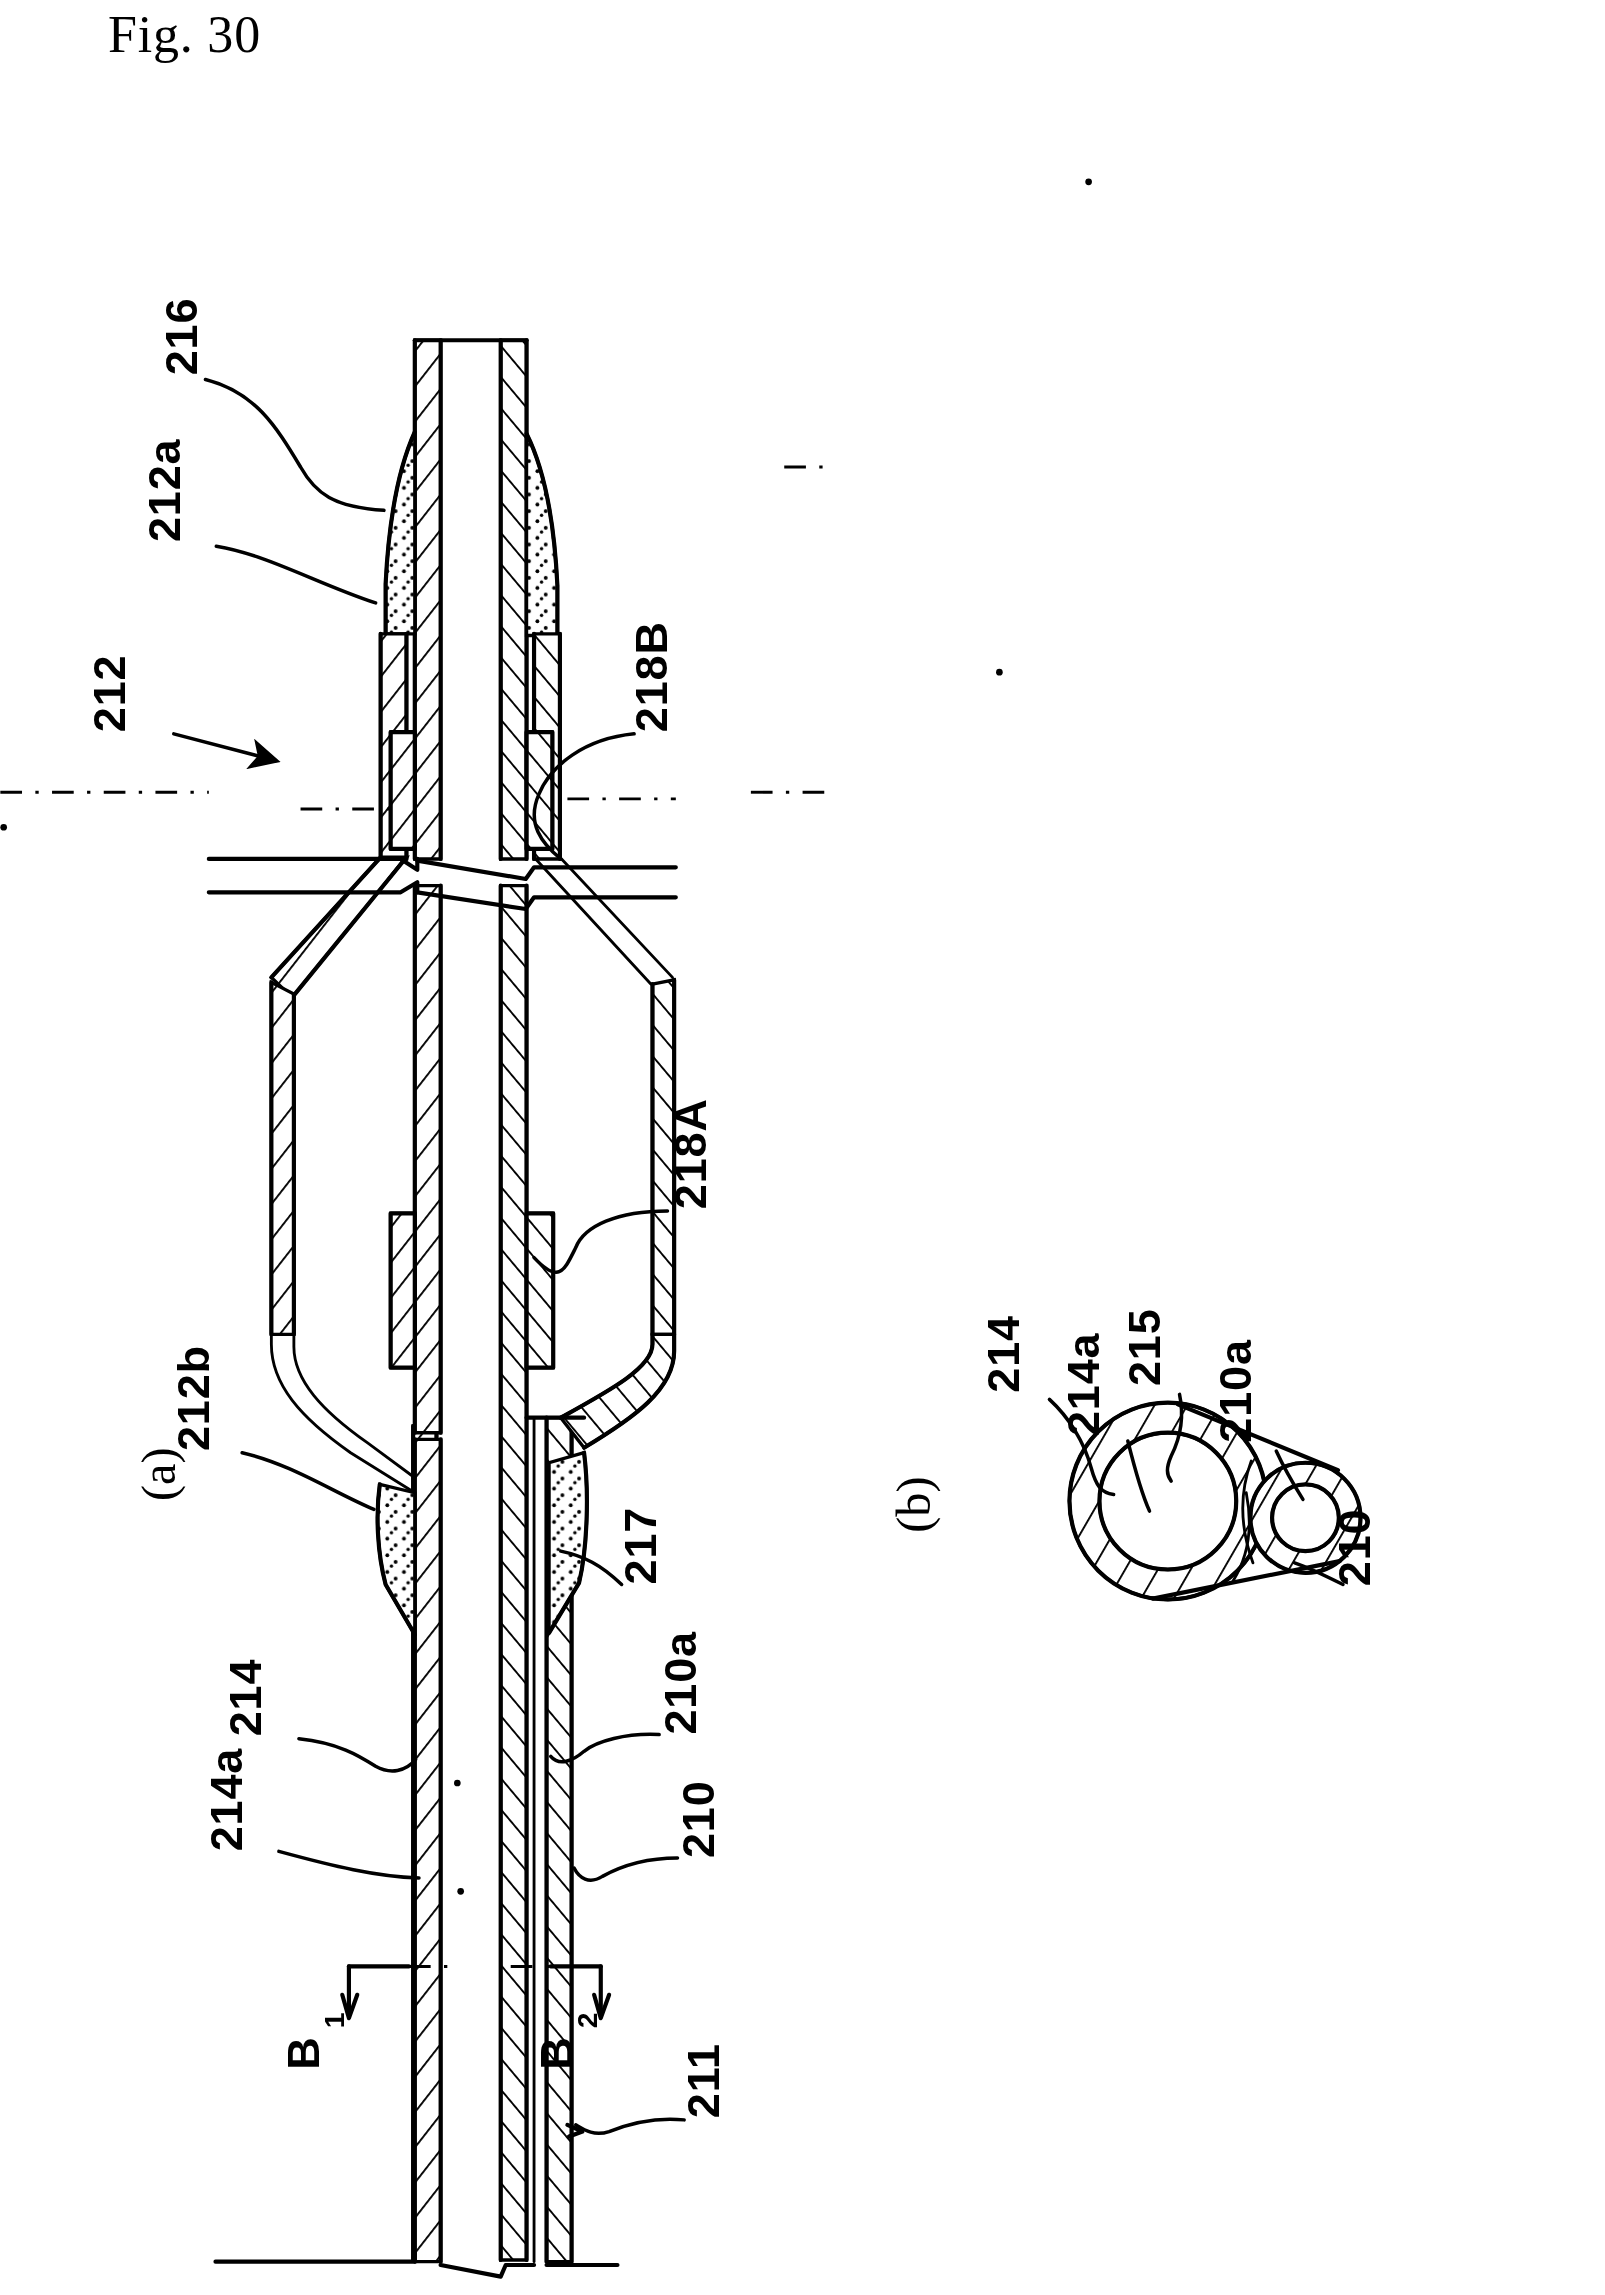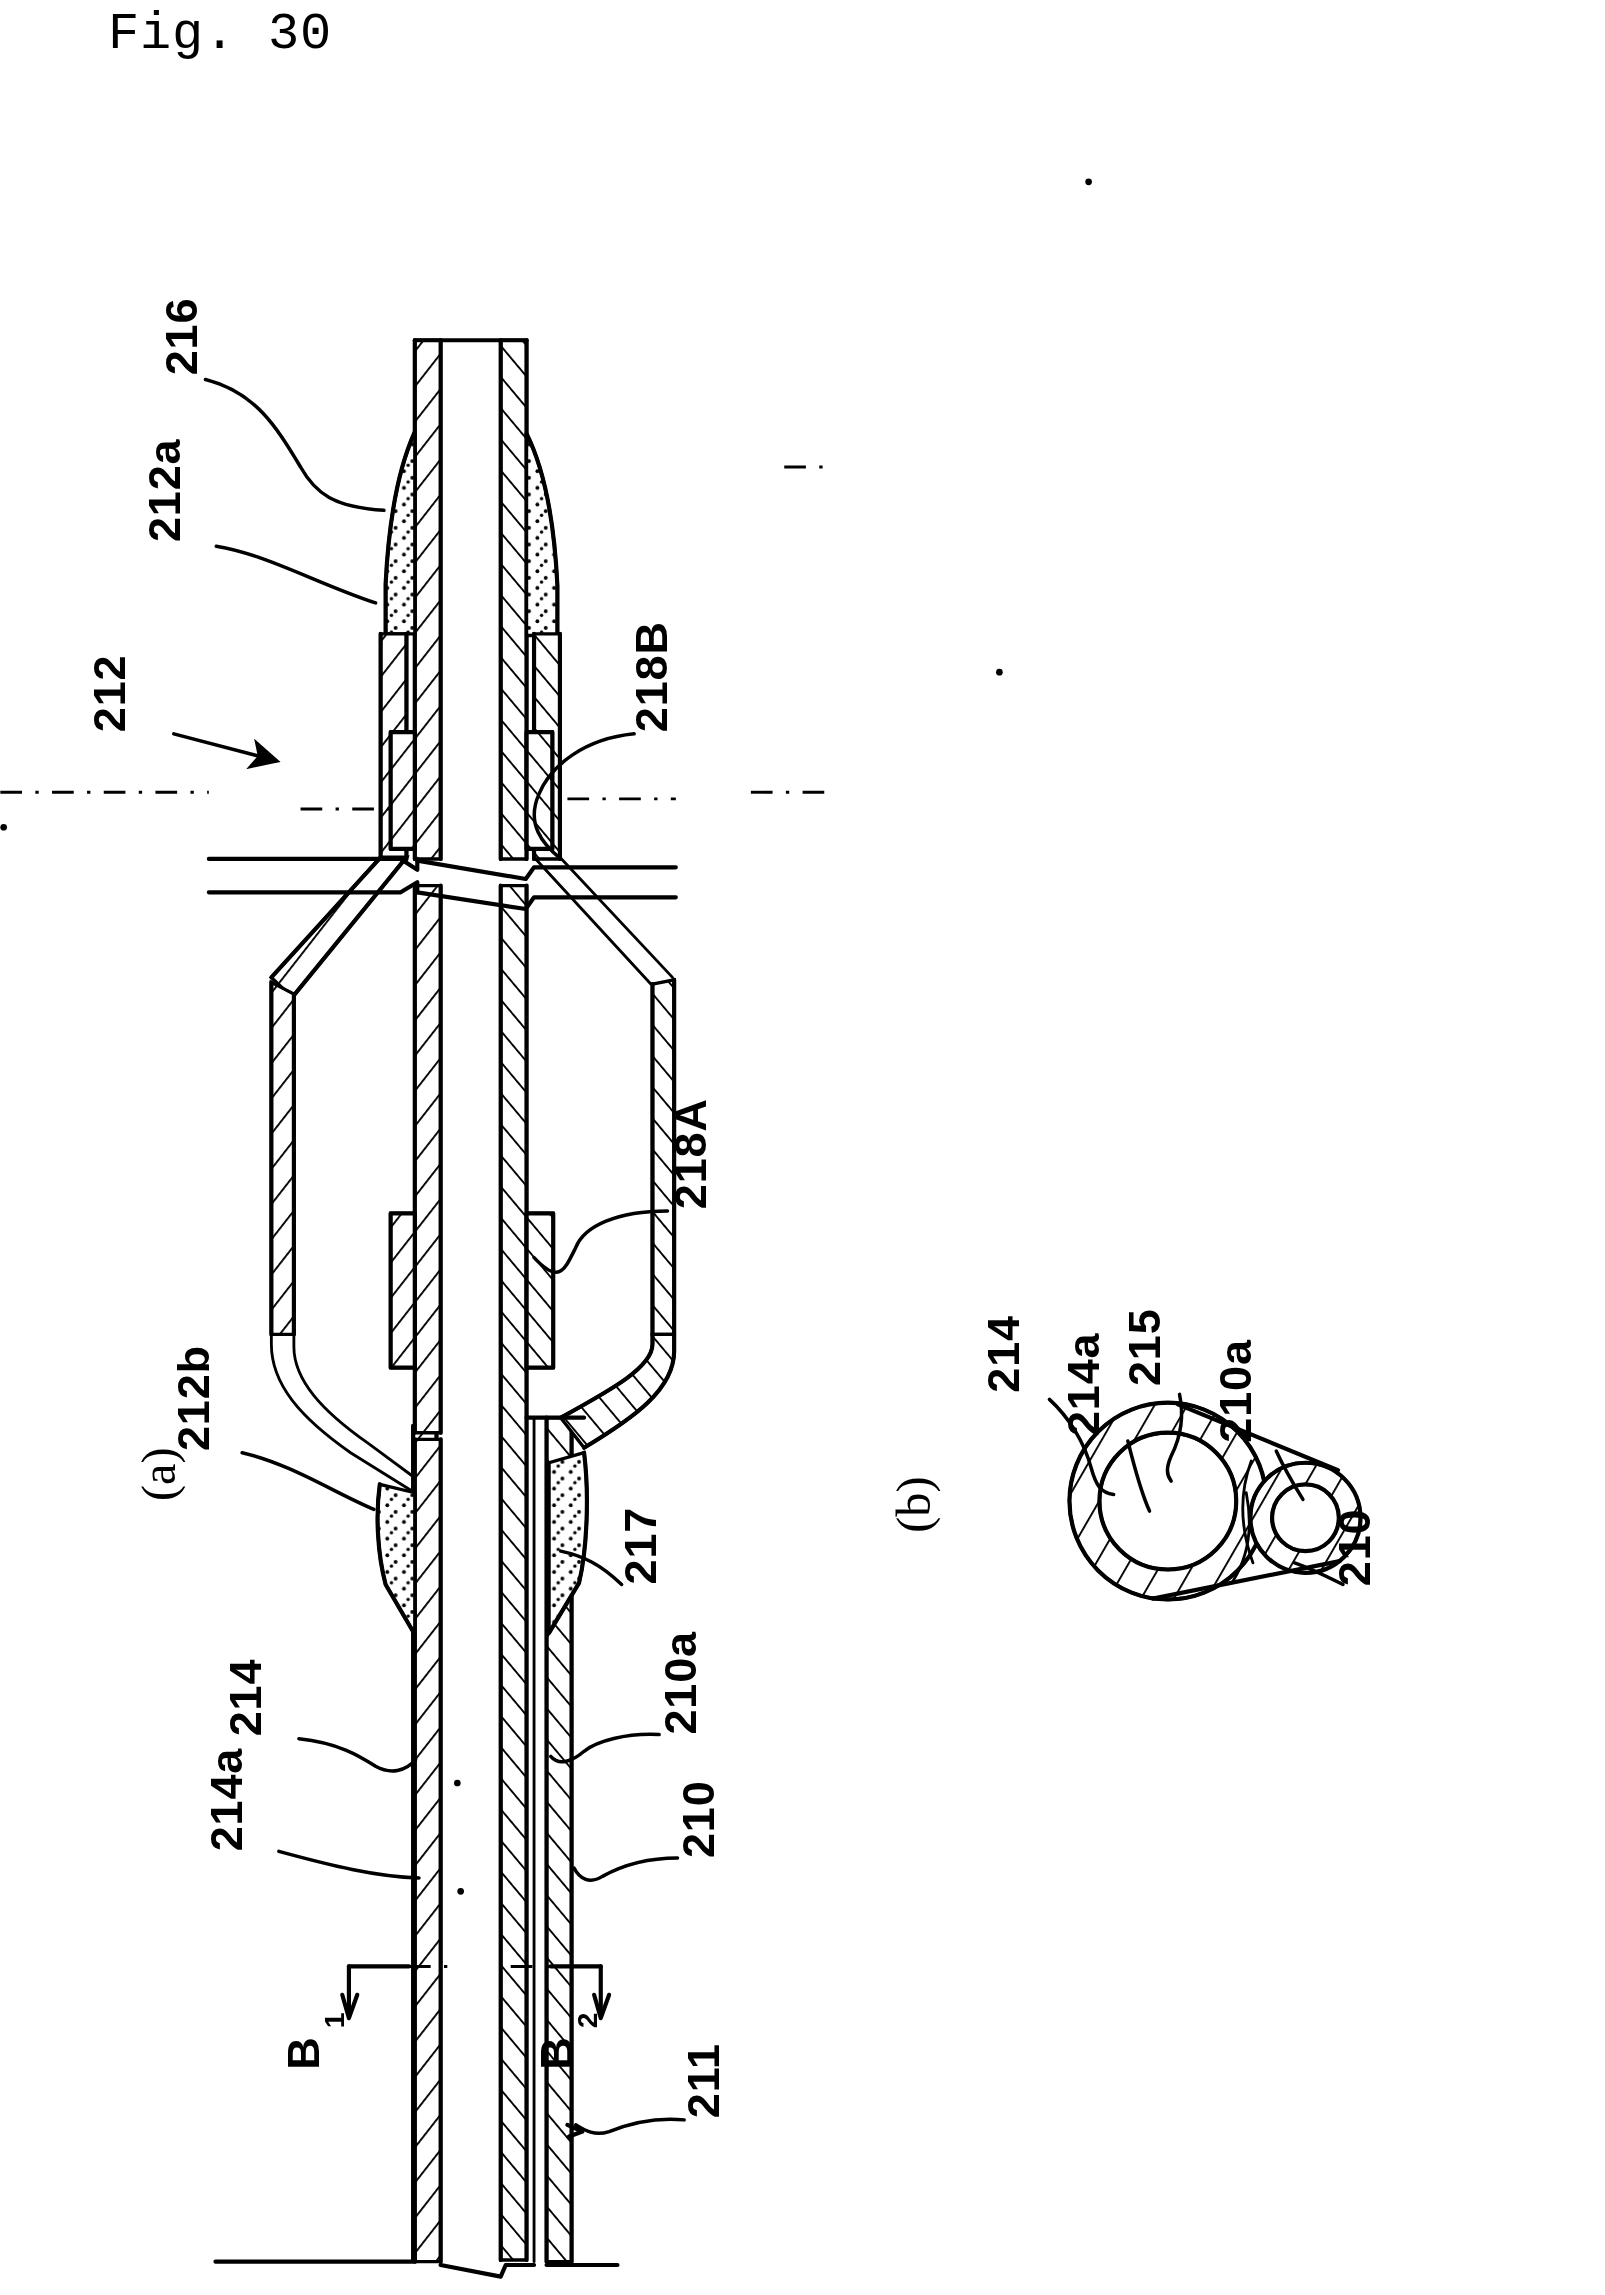--- a/index.html
+++ b/index.html
@@ -20,21 +20,21 @@
     position: absolute;
     left: 0; top: 0;
     width: 1606px;
     height: 2295px;
     background: #ffffff;
   }
   #fig-title {
     position: absolute;
     left: 108px;
     top: 5px;
-    font-family: Liberation Mono, monospace;
+    font-family: Liberation Serif, serif;
     font-size: 52px;
     letter-spacing: 0.8px;
     color: #000;
     white-space: nowrap;
   }
   svg#drawing {
     position: absolute;
     left: 0;
     top: 0;
     width: 1606px;

